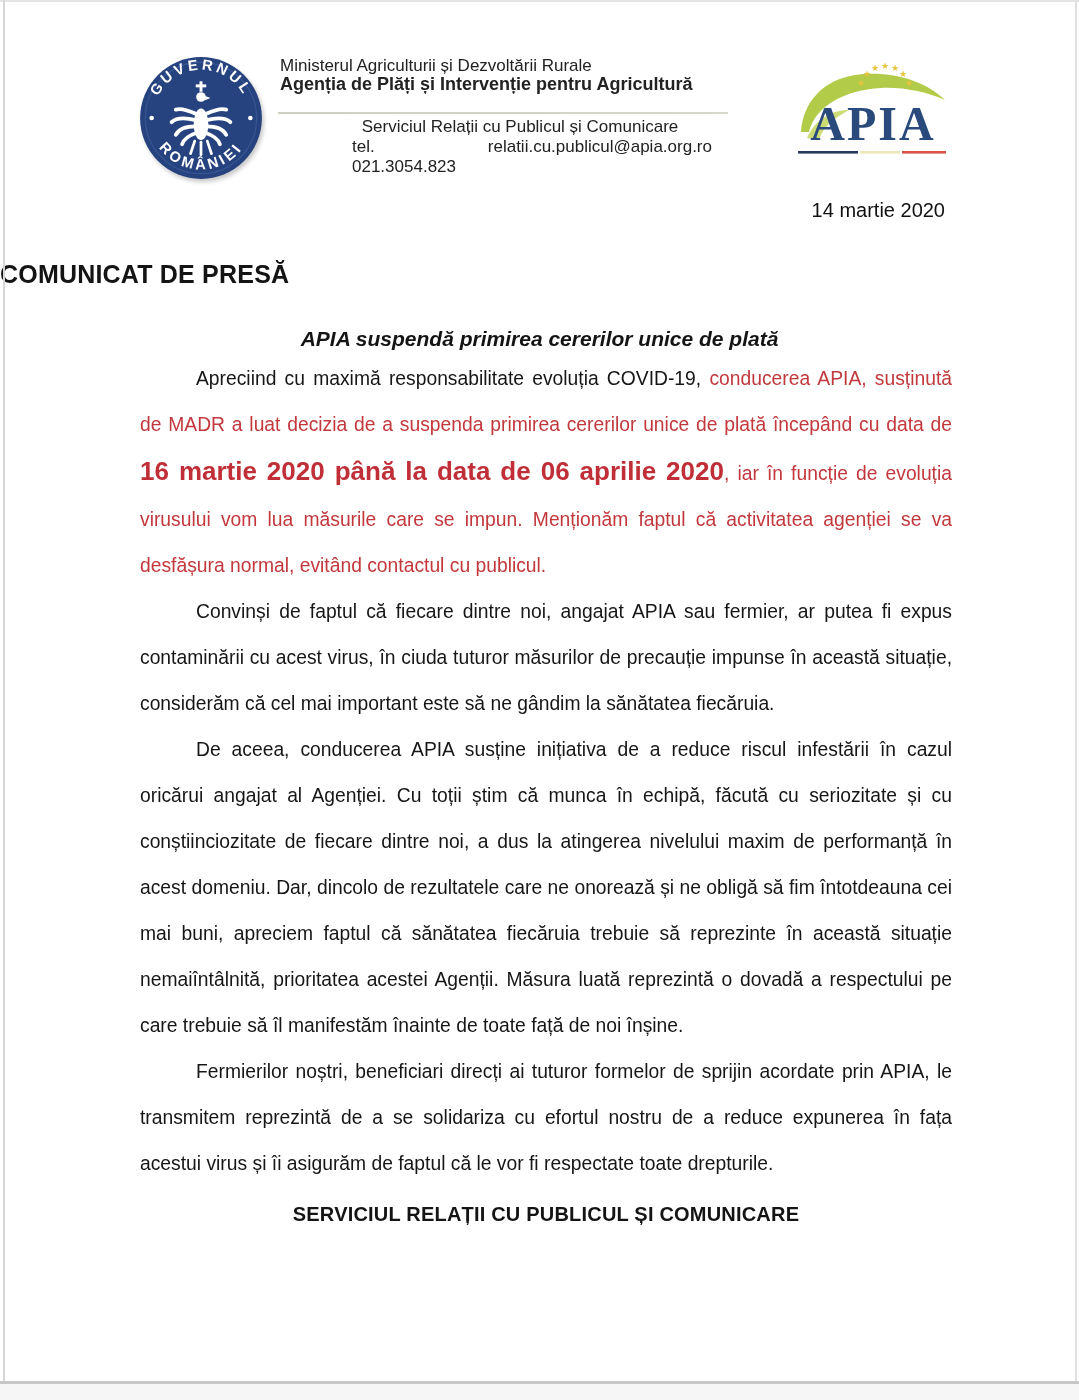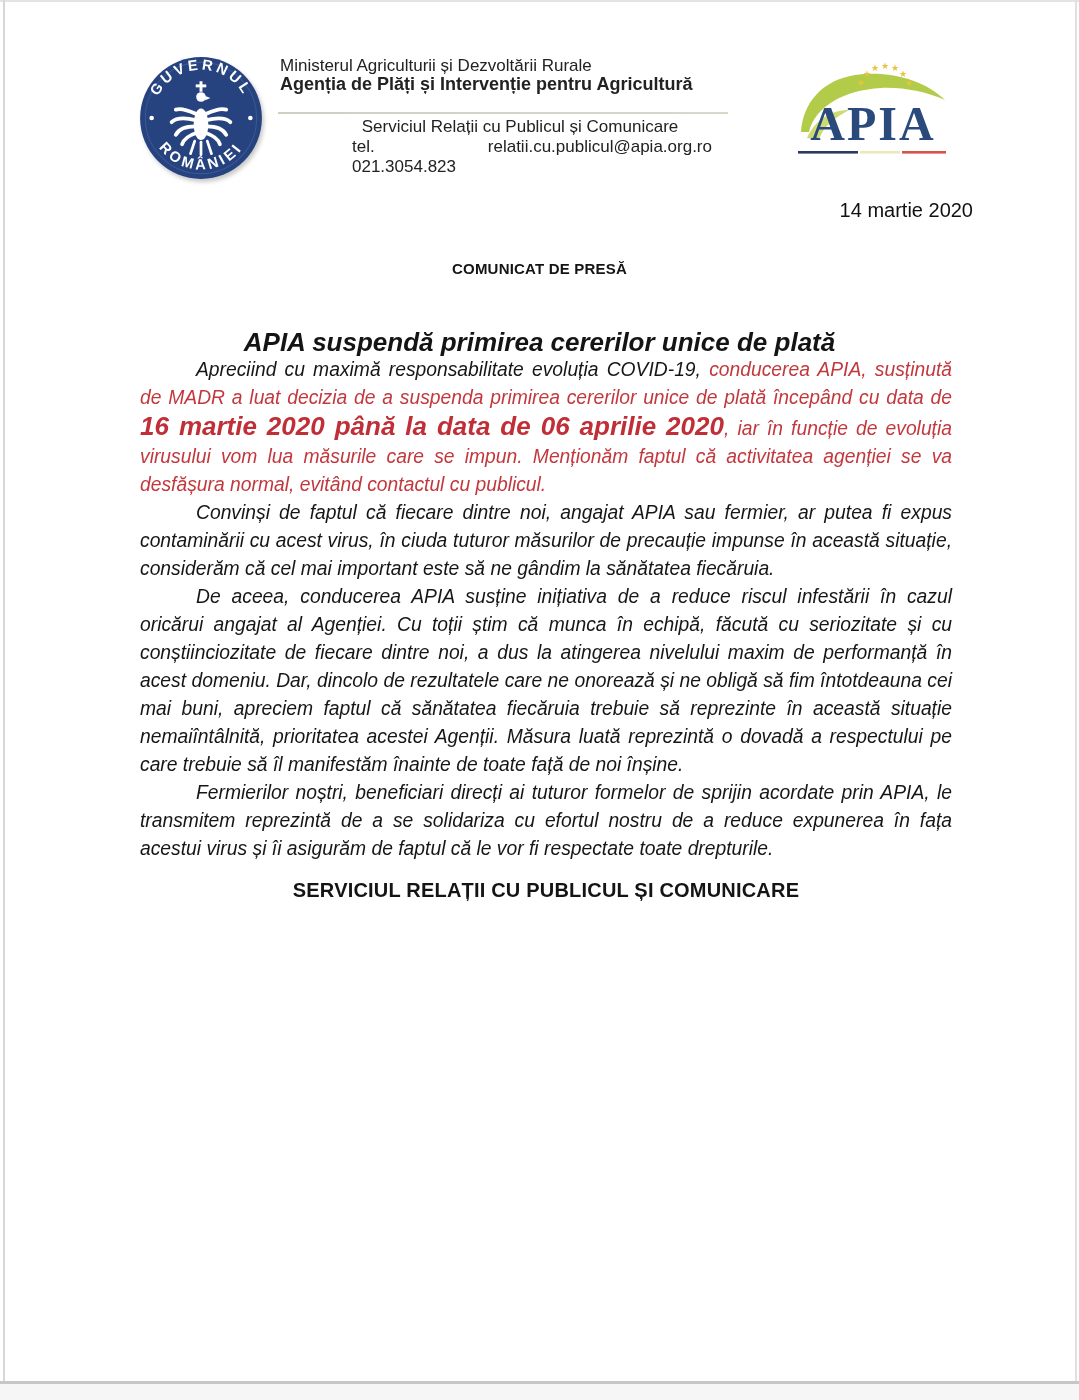--- a/index.html
+++ b/index.html
@@ -29,32 +29,32 @@
               background:linear-gradient(to right,#cfcfc2,#d8d8ca); }
   .hdr-service { position:absolute; left:280px; top:117px; width:480px; text-align:center;
                  font-size:17px; color:#222; }
   .hdr-contacts { position:absolute; left:352px; top:137px; width:360px; font-size:17px;
                   line-height:19.5px; color:#222; }
   .hdr-contacts .row { display:flex; justify-content:space-between;gap:27px; }
 
   .apia-logo { position:absolute; left:793px; top:58px; width:160px; height:110px; }
 
   .doc-date { position:absolute; left:0; top:199px; width:945px; text-align:right;
-              font-size:20px; color:#111;padding-left:28px; }
+              font-size:20px; color:#111; }
 
   
-  .doc-title { position:absolute; left:0; top:260px; width:1079px; text-align:center;
-               font-weight:bold; font-size:15px; letter-spacing:.2px; color:#141414; }
+  .doc-title { position:absolute; left:0; top:260px; width:1079px; text-align:left;
+               font-weight:bold; font-size:25px; letter-spacing:.2px; color:#141414; }
   .doc-subtitle { position:absolute; left:0; top:327px; width:1079px; text-align:center;
-                  font-weight:bold; font-style:italic; font-size:26px; color:#141414; }
+                  font-weight:bold; font-style:italic; font-size:21px; color:#141414; }
 
   
   .content { position:absolute; left:140px; top:356px; width:812px; }
   .content p { margin:0; text-indent:56px; text-align:justify;
-               font-size:19.3px; line-height:28px; color:#161616;font-style:italic; }
+               font-size:19.3px; line-height:46px; color:#161616; }
   .red      { color:#c2383d; }
   .red-big  { color:#c02f37; font-weight:bold; font-size:26px; }
   .doc-footer { margin-top:16px; text-align:center; font-weight:bold; font-size:20px;
                 letter-spacing:.2px; color:#141414; text-indent:0; }
 </style>
 </head>
 <body>
 
 <div class="page">
 

